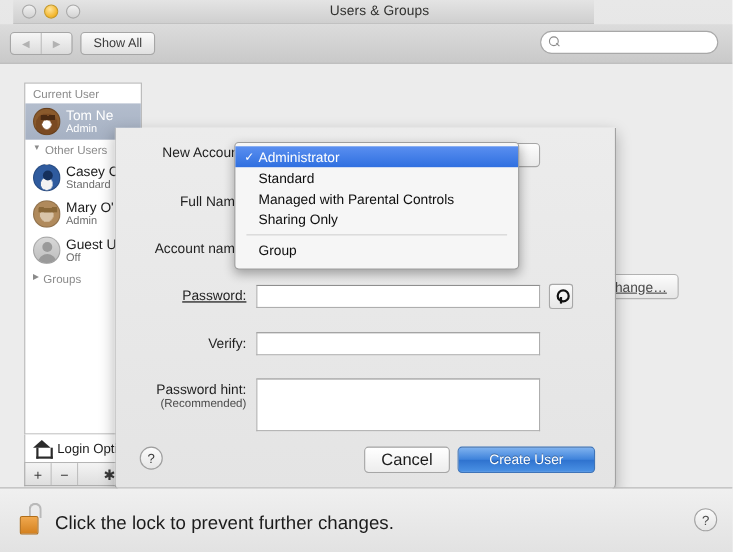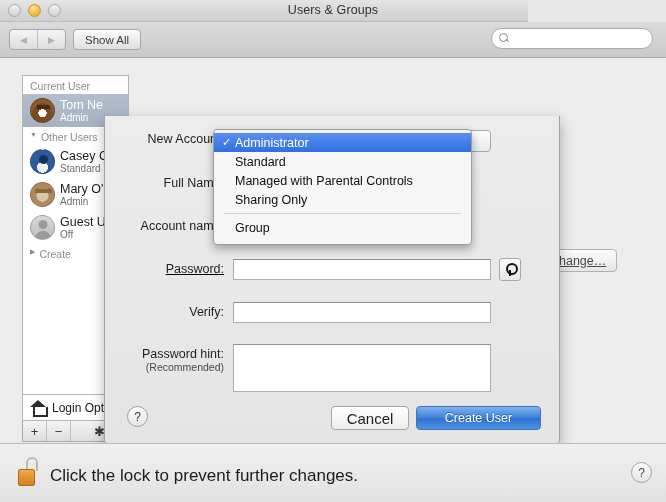--- a/index.html
+++ b/index.html
@@ -8,21 +8,21 @@
     font-family: "Liberation Sans", sans-serif;
     background: #fff; overflow: hidden;
   }
   #window {
     position: relative; width: 666px; height: 502px;
     background: linear-gradient(#e8e8e8, #d6d6d6);
   }
 
   
   #titlebar {
-    position: absolute; left: 0; top: 0; width: 528px; height: 22px;
+    position: absolute; left: 12px; top: 0; width: 528px; height: 22px;
     background: linear-gradient(#e4e4e4, #cfcfcf);
     border-bottom: 1px solid #bdbdbd;
   }
   #traffic { position: absolute; left: 8px; top: 4px; display: flex; gap: 7px; }
   .light { width: 13px; height: 13px; border-radius: 50%;
            border: 1px solid #a9a9a9; background: linear-gradient(#f2f2f2,#d2d2d2); }
   .light.amber { border-color: #c79a28; background: radial-gradient(circle at 40% 32%, #ffe49a, #f3b428 70%, #d9942a); }
   #win-title {
     position: absolute; left: 0; top: 3px; width: 666px; text-align: center;
     font-size: 12.5px; color: #31312f; letter-spacing: .1px;
@@ -326,21 +326,21 @@
       <div class="urow">
         <div class="av av-guest"></div>
         <div class="utext">
           <div class="uname">Guest U</div>
           <div class="urole">Off</div>
         </div>
       </div>
 
       <div class="side-head">
         <span class="tri">▶</span>
-        <span>Create</span>
+        <span>Groups</span>
       </div>
     </div>
 
     <div id="login-opts">
       <span class="home-ico"></span>
       <span id="login-label">Login Options</span>
     </div>
     <div id="side-btns">
       <div>+</div>
       <div>−</div>

